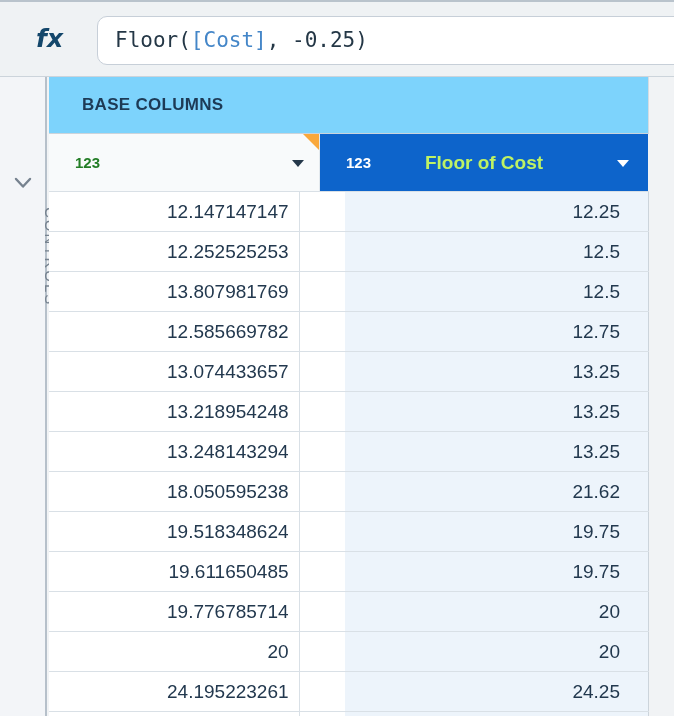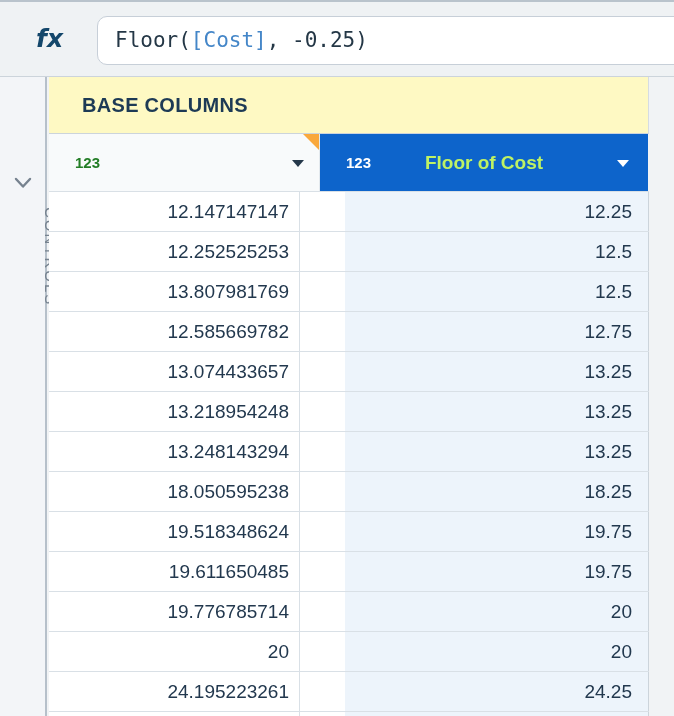--- a/index.html
+++ b/index.html
@@ -70,26 +70,26 @@
     letter-spacing:2px;
     color:#76828f;
   }
 
   
   .table-area{
     position:absolute; left:49px; top:77px; width:600px;
   }
   .section-row{
     height:57px;
-    background:#fef9c3;
+    background:#7dd3fc;
     border-bottom:1px solid #ccd4db;
     border-right:1px solid #d5dce2;
     line-height:56px;
     padding-left:33px;
-    font-size:20px;
+    font-size:17px;
     font-weight:700;
     color:#1d3a55;
     letter-spacing:.3px;
   }
   .header-row{
     display:flex;
     height:58px;
     border-bottom:1px solid var(--row-border, #d9e0e6);
   }
   .col-head{
@@ -139,21 +139,21 @@
   }
   .cell{
     height:100%;
     line-height:39px;
     font-size:19px;
     color:var(--navy, #22384e);
     text-align:right;
     overflow:hidden;
   }
   .cell.cost{ width:271px; padding-right:10px; border-right:1px solid var(--row-border, #d9e0e6); background:#ffffff; }
-  .cell.floor{ width:328px; padding-right:16px; background:var(--cell-blue, #edf4fb); border-right:1px solid #ccd4db; }
+  .cell.floor{ width:328px; padding-right:28px; background:var(--cell-blue, #edf4fb); border-right:1px solid #ccd4db; }
   .row.partial{ height:4px; border-bottom:none; }
 </style>
 </head>
 <body>
 
 <header class="topbar">
   <span class="fx">fx</span>
   <div class="formula-box"><span>Floor(</span><span class="col-ref">[Cost]</span><span>, -0.25)</span></div>
 </header>
 
@@ -205,21 +205,21 @@
     <div class="row">
       <div class="cell cost">13.218954248</div>
       <div class="cell floor">13.25</div>
     </div>
     <div class="row">
       <div class="cell cost">13.248143294</div>
       <div class="cell floor">13.25</div>
     </div>
     <div class="row">
       <div class="cell cost">18.050595238</div>
-      <div class="cell floor">18.25</div>
+      <div class="cell floor">21.62</div>
     </div>
     <div class="row">
       <div class="cell cost">19.518348624</div>
       <div class="cell floor">19.75</div>
     </div>
     <div class="row">
       <div class="cell cost">19.611650485</div>
       <div class="cell floor">19.75</div>
     </div>
     <div class="row">

